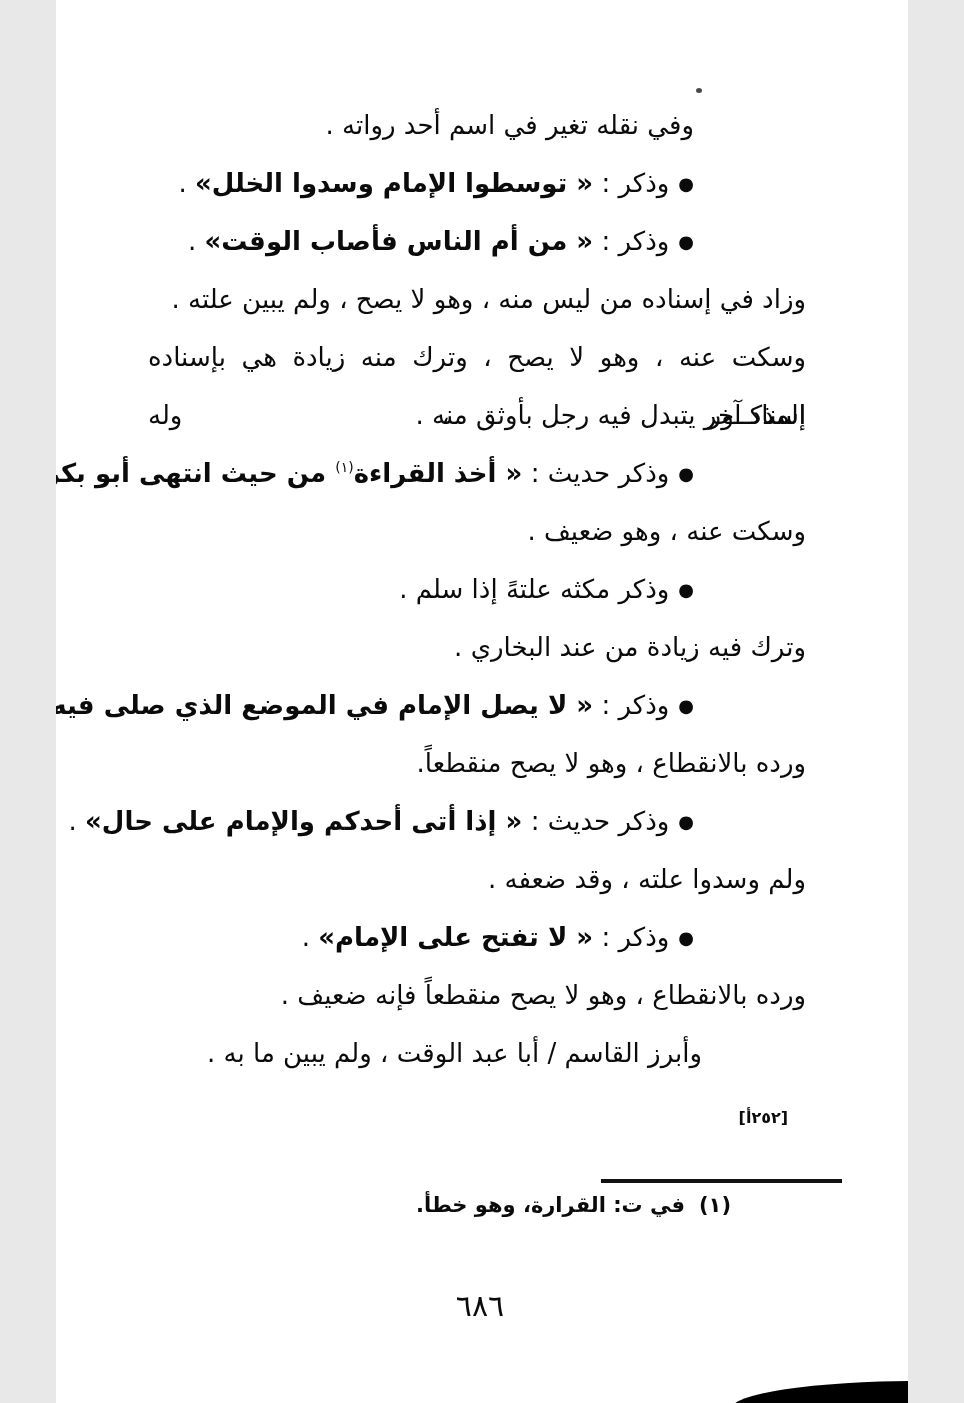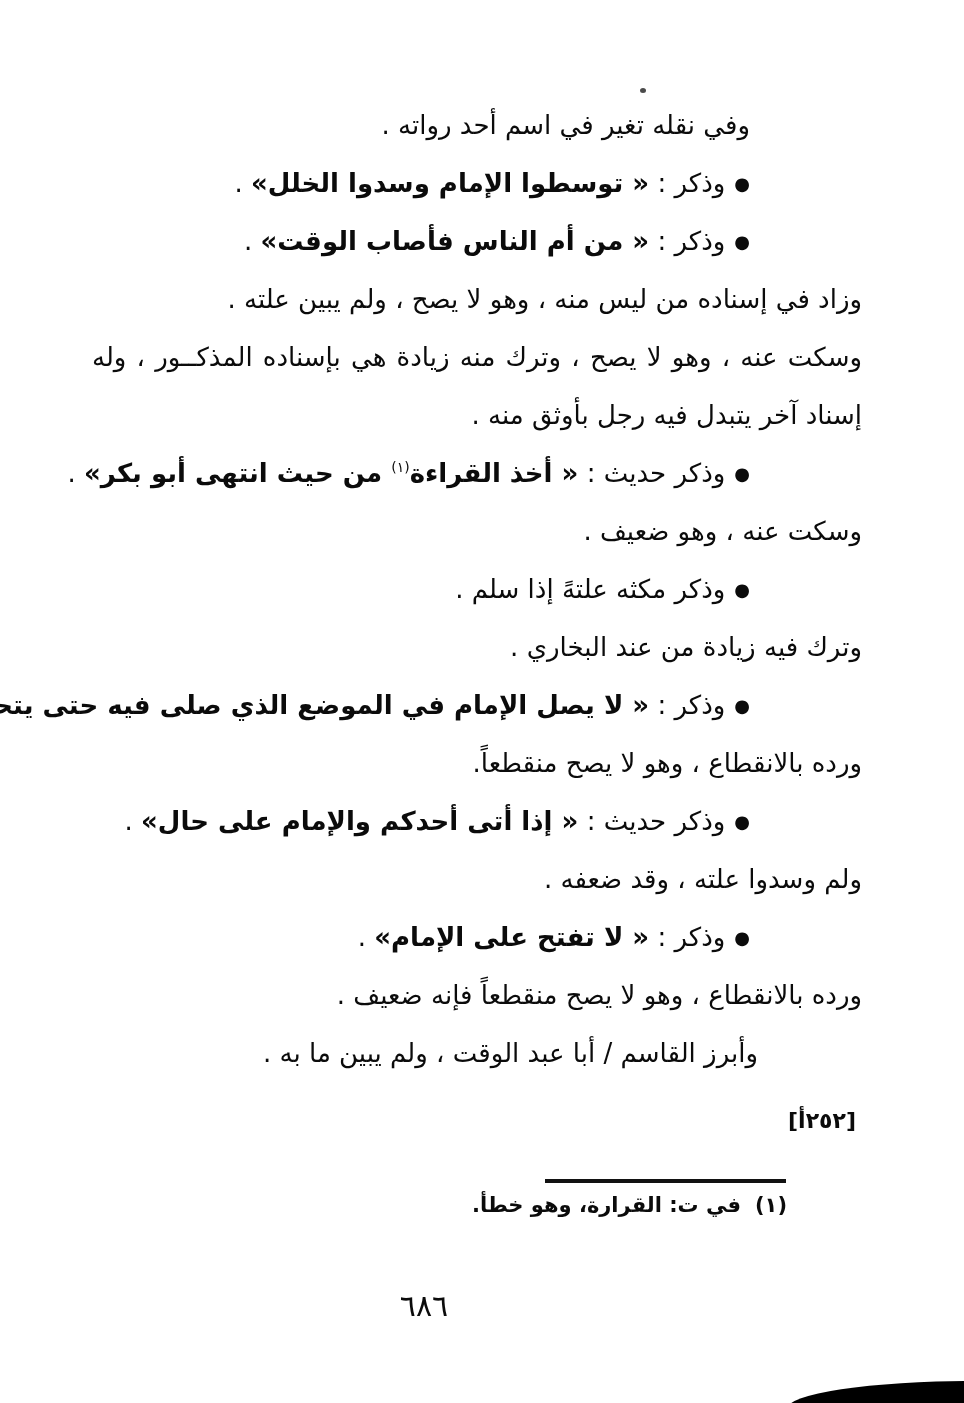--- a/index.html
+++ b/index.html
@@ -1,33 +1,33 @@
 <!DOCTYPE html>
 <html lang="ar" dir="rtl"><head>
 <meta charset="utf-8">
 <style>
   html,body{margin:0;padding:0;background:#e8e8e8;}
   .page{
-    width:964px;height:1403px;background:#ffffff;position:relative;
+    width:852px;height:1403px;background:#ffffff;position:relative;
     overflow:hidden;margin:0 auto;direction:rtl;
     font-family:"DejaVu Sans",sans-serif;color:#0b0b0b;
   }
   .body-text{position:absolute;top:96px;right:102px;left:92px;}
   .line{
     height:58px;line-height:58px;font-size:26px;white-space:nowrap;
     text-align:right;direction:rtl;
   }
   .line.indent{padding-right:112px;}
   .line.justify{white-space:normal;text-align:justify;text-align-last:justify;}
   .line.folio-line{padding-right:104px;}
   .seg-bold{font-weight:700;}
   .bullet{font-size:18px;margin-left:9px;vertical-align:2px;}
   .fn-ref{font-size:14px;position:relative;top:-10px;font-weight:400;}
   .folio-marker{
-    position:absolute;top:1108px;right:108px;font-size:22px;font-weight:700;
+    position:absolute;top:1108px;right:120px;font-size:16px;font-weight:700;
     direction:ltr;unicode-bidi:bidi-override;letter-spacing:1px;margin-left:12px;
   }
   .footnote-sep{
     position:absolute;top:1179px;left:545px;width:241px;height:4px;background:#121212;
   }
   .footnote{
     position:absolute;top:1189px;right:177px;font-size:21px;line-height:32px;
     direction:rtl;text-align:right;font-weight:700;
   }
   .footnote .fn-marker{margin-left:14px;}

